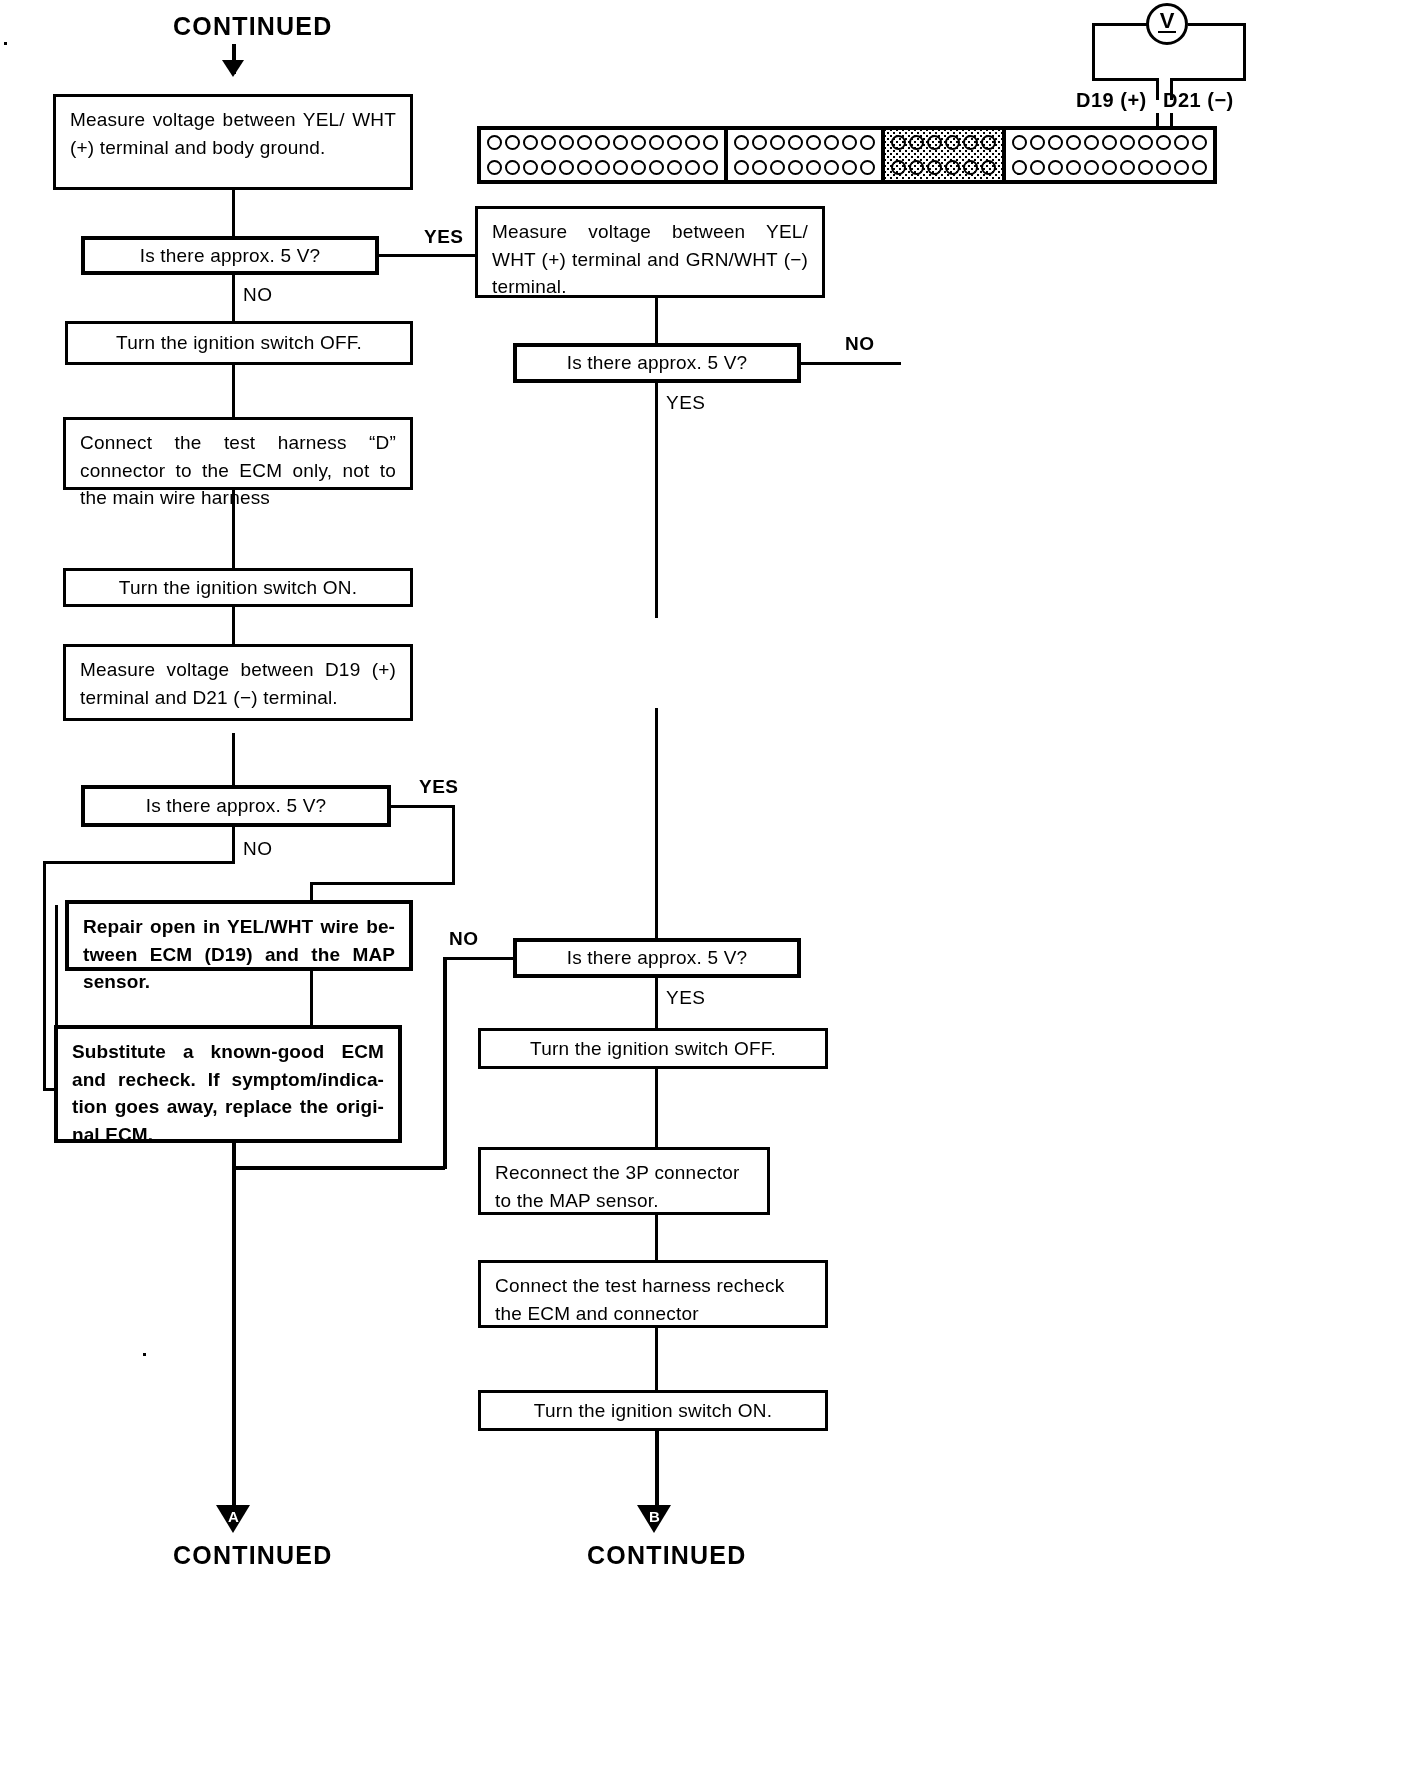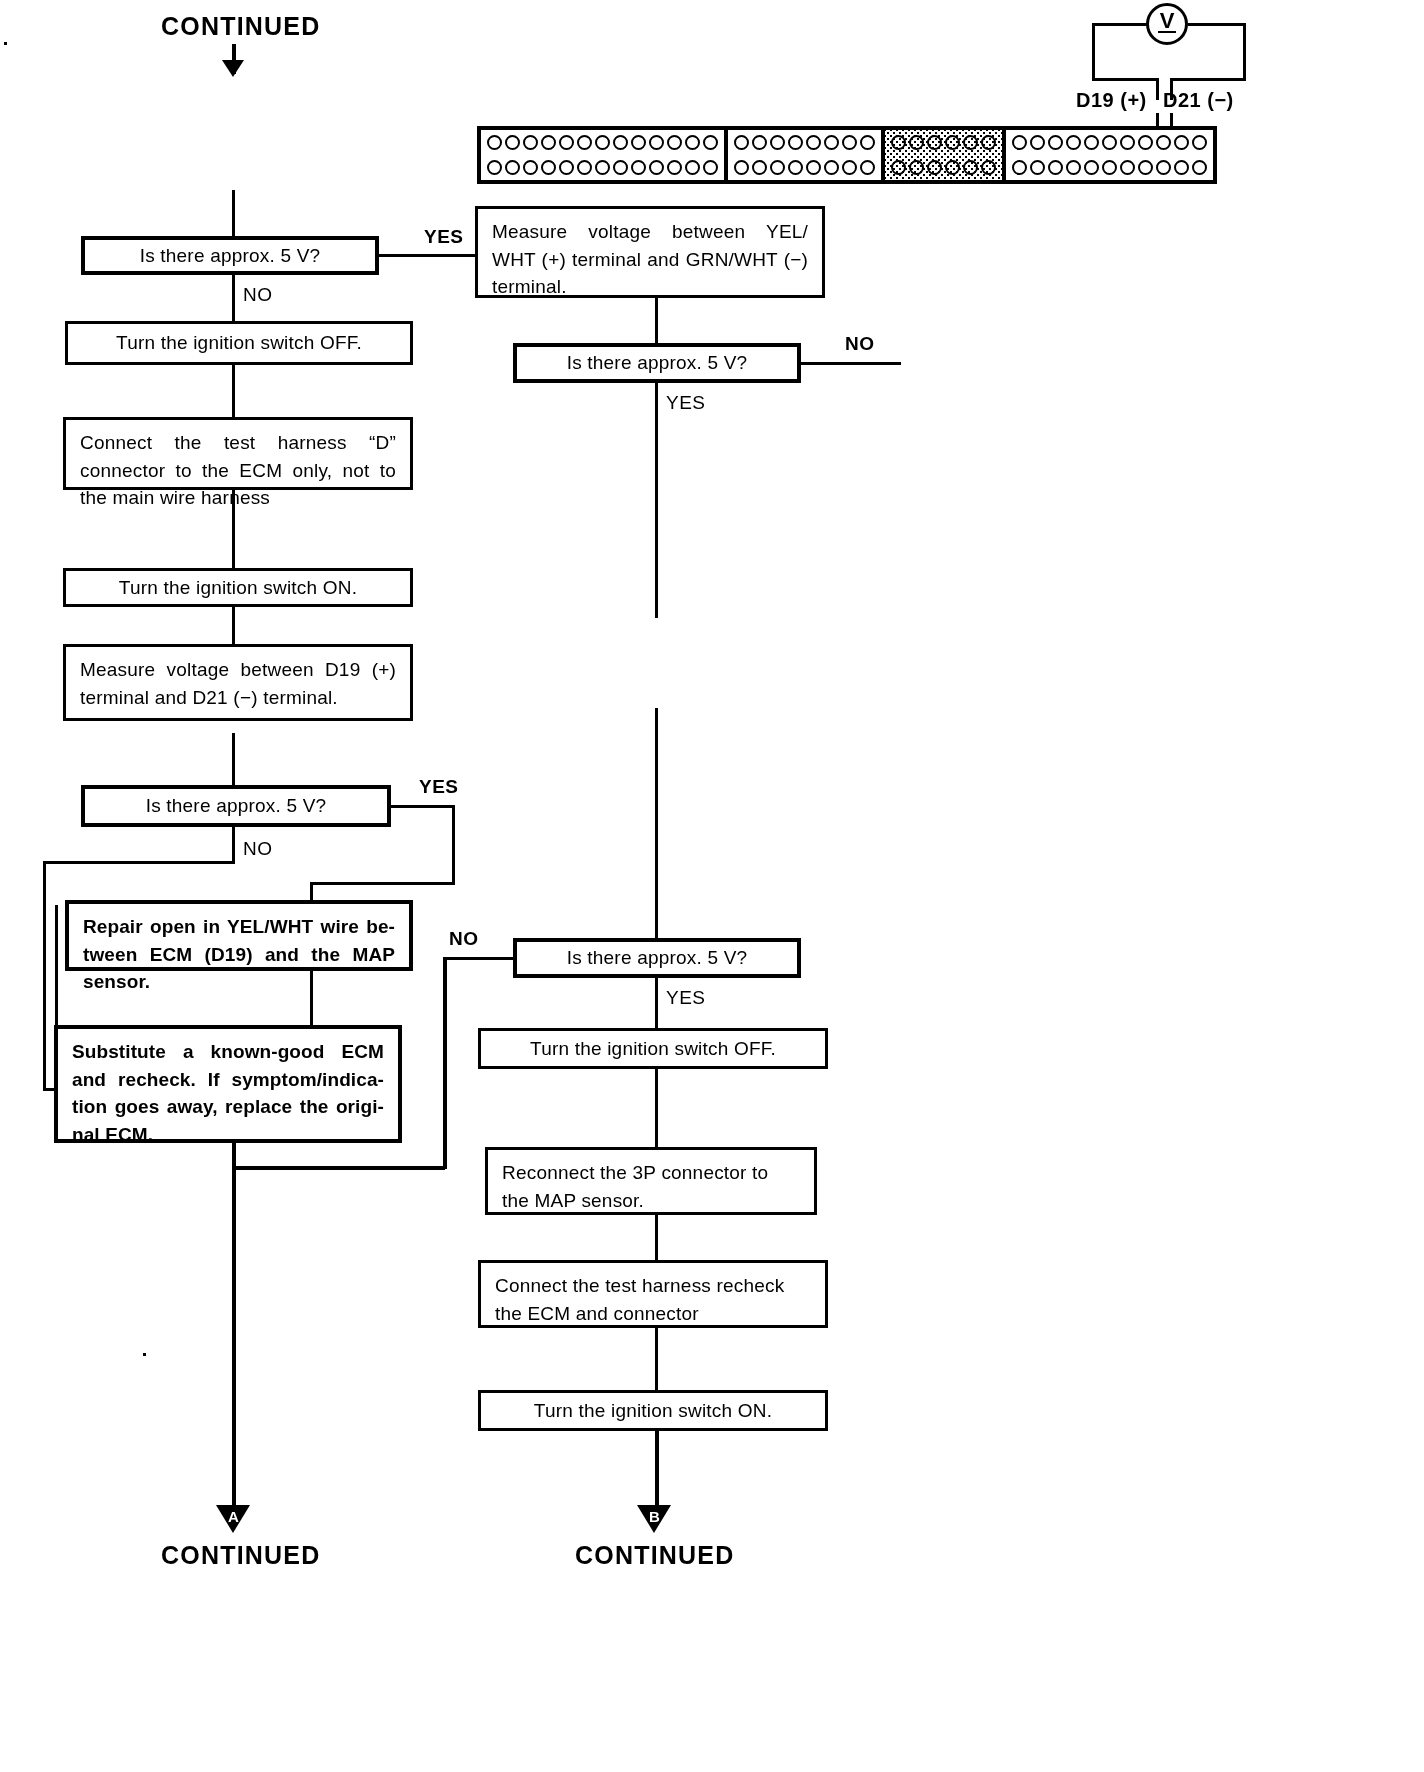--- a/index.html
+++ b/index.html
@@ -47,20 +47,21 @@
     font-size: 19px;
     letter-spacing: 0.5px;
     white-space: nowrap;
   }
   .heading {
     position: absolute;
     font-size: 25px;
     font-weight: bold;
     letter-spacing: 1.2px;
     white-space: nowrap;
+    margin-left: 12px;
   }
   .arrow-down {
     position: absolute;
     width: 0; height: 0;
     border-left: 11px solid transparent;
     border-right: 11px solid transparent;
     border-top: 17px solid #000;
   }
   
   .connector {
@@ -259,20 +260,21 @@
           <span class="pin"></span>
         <span class="pin"></span>
           <span class="pin"></span>
         <span class="pin"></span>
           <span class="pin"></span>
         <span class="pin"></span>
       </div>
     </div>
   </div>
 
+  <div class="box justify" style="left:53px; top:94px; width:360px; height:96px;">Measure voltage between YEL/ WHT (+) terminal and body ground.</div>
   <div class="line vline" style="left:232px; top:190px; height:46px;"></div>
 
   <div class="box center-text thick" style="left:81px; top:236px; width:298px; height:39px;">Is there approx. 5 V?</div>
 
   <div class="line hline" style="left:379px; top:254px; width:98px;"></div>
   <div class="label" style="left:424px; top:226px; font-weight:bold;">YES</div>
 
   <div class="line vline" style="left:232px; top:275px; height:46px;"></div>
   <div class="label" style="left:243px; top:284px;">NO</div>
 
@@ -328,21 +330,21 @@
   <div class="label" style="left:449px; top:928px; font-weight:bold;">NO</div>
   <div class="line vline hv" style="left:443px; top:957px; height:212px;"></div>
   <div class="line hline hv" style="left:232px; top:1166px; width:213px;"></div>
 
   <div class="line vline" style="left:655px; top:978px; height:50px;"></div>
   <div class="label" style="left:666px; top:987px;">YES</div>
 
   <div class="box center-text" style="left:478px; top:1028px; width:350px; height:41px;">Turn the ignition switch OFF.</div>
   <div class="line vline" style="left:655px; top:1069px; height:78px;"></div>
 
-  <div class="box" style="left:478px; top:1147px; width:332px; height:68px;margin-left:7px;">Reconnect the 3P connector to the MAP sensor.</div>
+  <div class="box" style="left:478px; top:1147px; width:292px; height:68px;">Reconnect the 3P connector to the MAP sensor.</div>
   <div class="line vline" style="left:655px; top:1215px; height:45px;"></div>
 
   <div class="box" style="left:478px; top:1260px; width:350px; height:68px;">Connect the test harness recheck the ECM and connector</div>
   <div class="line vline" style="left:655px; top:1328px; height:62px;"></div>
 
   <div class="box center-text" style="left:478px; top:1390px; width:350px; height:41px;">Turn the ignition switch ON.</div>
   <div class="line vline hv" style="left:655px; top:1431px; height:82px;"></div>
 
   <div class="tri-marker" style="left:216px; top:1505px;"></div>
   <div class="tri-letter" style="left:228px; top:1508px;">A</div>

